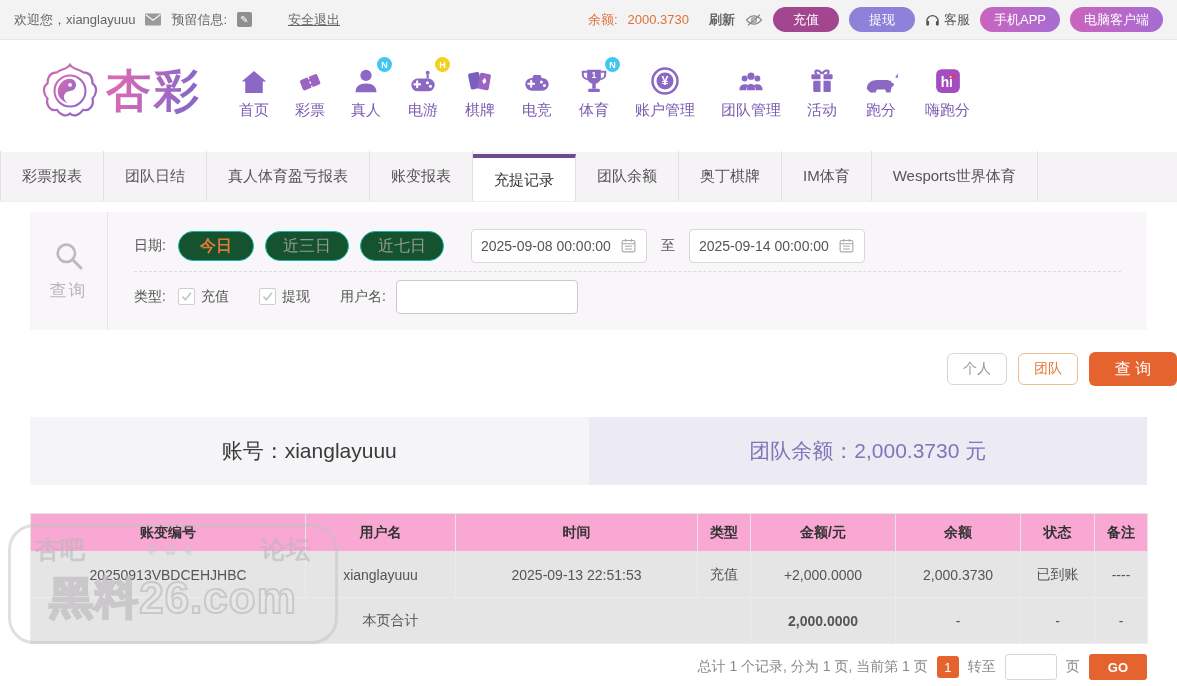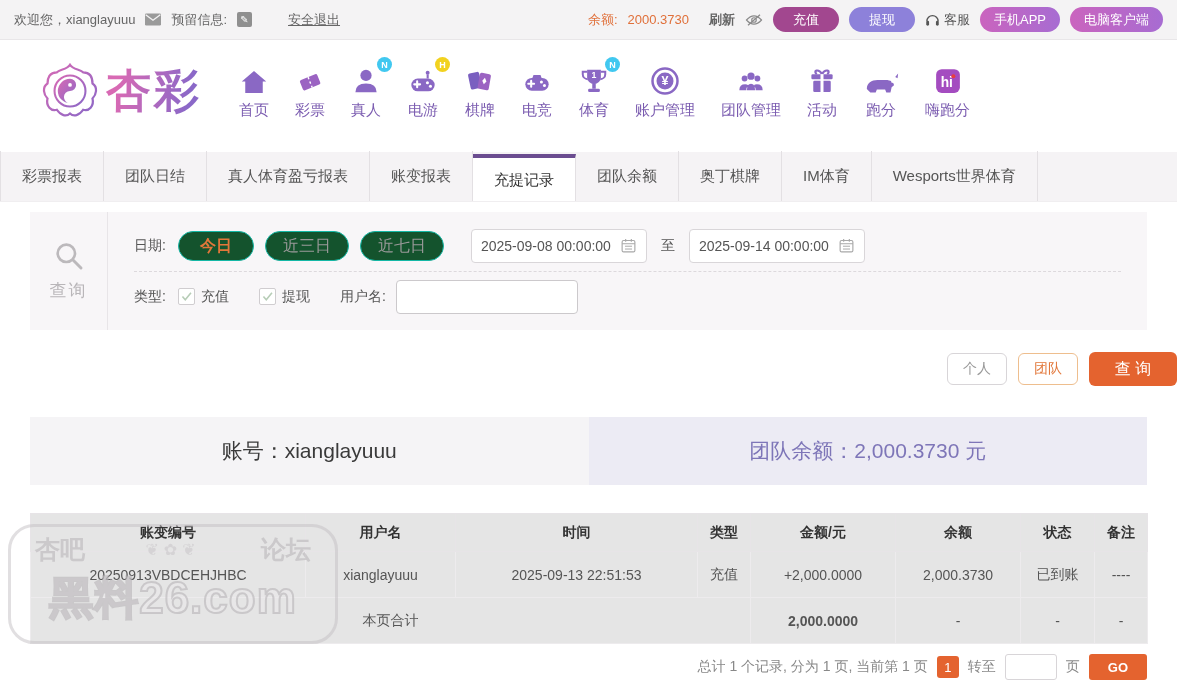--- a/index.html
+++ b/index.html
@@ -83,21 +83,21 @@
   
   .account-bar { margin: 31px 30px 0; display: flex; height: 68px; }
   .acct-left { flex: 1; background: #f5f4f6; display: flex; align-items: center; justify-content: center;
     font-size: 21px; color: #3a3a3a; }
   .acct-right { flex: 1; background: #ecebf4; display: flex; align-items: center; justify-content: center;
     font-size: 21px; color: #7e76b8; }
 
   
   .data-table { width: 1117px; margin: 28px 30px 0; border-collapse: collapse; font-size: 14px;
     table-layout: fixed; }
-  .data-table th { background: #e5e5e5; height: 38px; font-weight: bold; color: #333;
+  .data-table th { background: #f9a8d4; height: 38px; font-weight: bold; color: #333;
     border: 1px solid #e7e4e7; font-size: 14px; }
   .data-table td { height: 46px; text-align: center; color: #555; border: 1px solid #edebed; background: #e5e5e5; }
   .amount-pos, .status-ok { color: #61a332; }
   .remark-cell { color: #999; }
   .total-amount { font-weight: bold; color: #333; }
 
   
   .pager { margin: 10px 30px 0; display: flex; justify-content: flex-end; align-items: center;
     gap: 9px; font-size: 14px; color: #888; }
   .page-current { min-width: 22px; height: 22px; background: #e4632f; color: #fff; border-radius: 3px;

